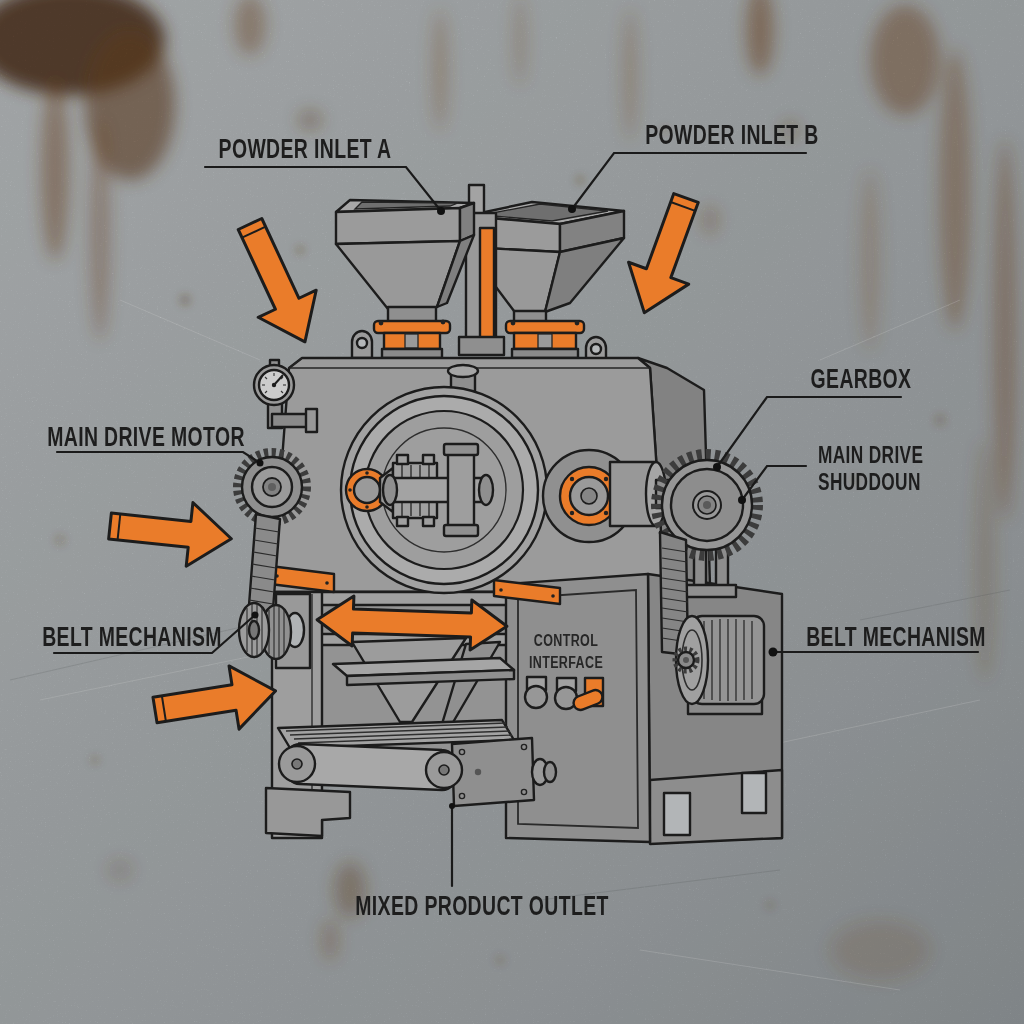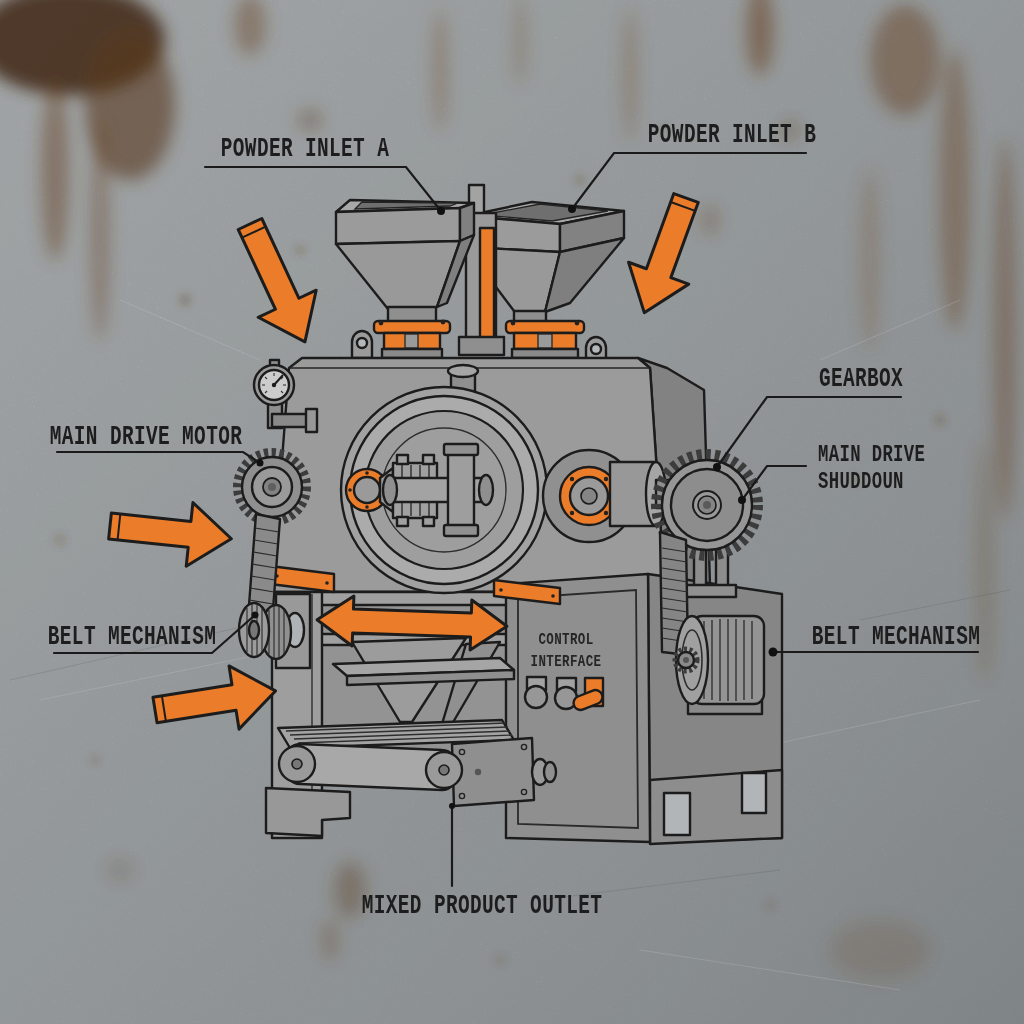--- a/index.html
+++ b/index.html
@@ -1,17 +1,17 @@
 <!DOCTYPE html>
 <html><head>
 <meta charset="utf-8">
 <style>
   html,body{margin:0;padding:0;background:#888;}
   .stage{position:relative;width:1024px;height:1024px;overflow:hidden;
-         font-family:Liberation Mono, monospace;}
+         font-family:Liberation Sans, sans-serif;}
   .stage svg{position:absolute;left:0;top:0;}
   .lbl{position:absolute;font-weight:700;color:#1d1d1d;font-size:27px;
        letter-spacing:0.5px;white-space:nowrap;line-height:1.0;}
   .lbl.center{transform:translateX(-50%) scaleX(0.72);transform-origin:center top;}
   .lbl.leftal{transform:scaleX(0.72);transform-origin:left top;}
   .lbl.two{font-size:24px;line-height:1.12;}
   .panel-text{position:absolute;font-weight:700;color:#262626;font-size:16px;
        letter-spacing:0.5px;text-align:center;line-height:1.35;
        transform:translateX(-50%) scaleX(0.78);transform-origin:center top;white-space:nowrap;}
   .o{stroke:#1c1c1c;stroke-width:2.4;stroke-linejoin:round;stroke-linecap:round;}

